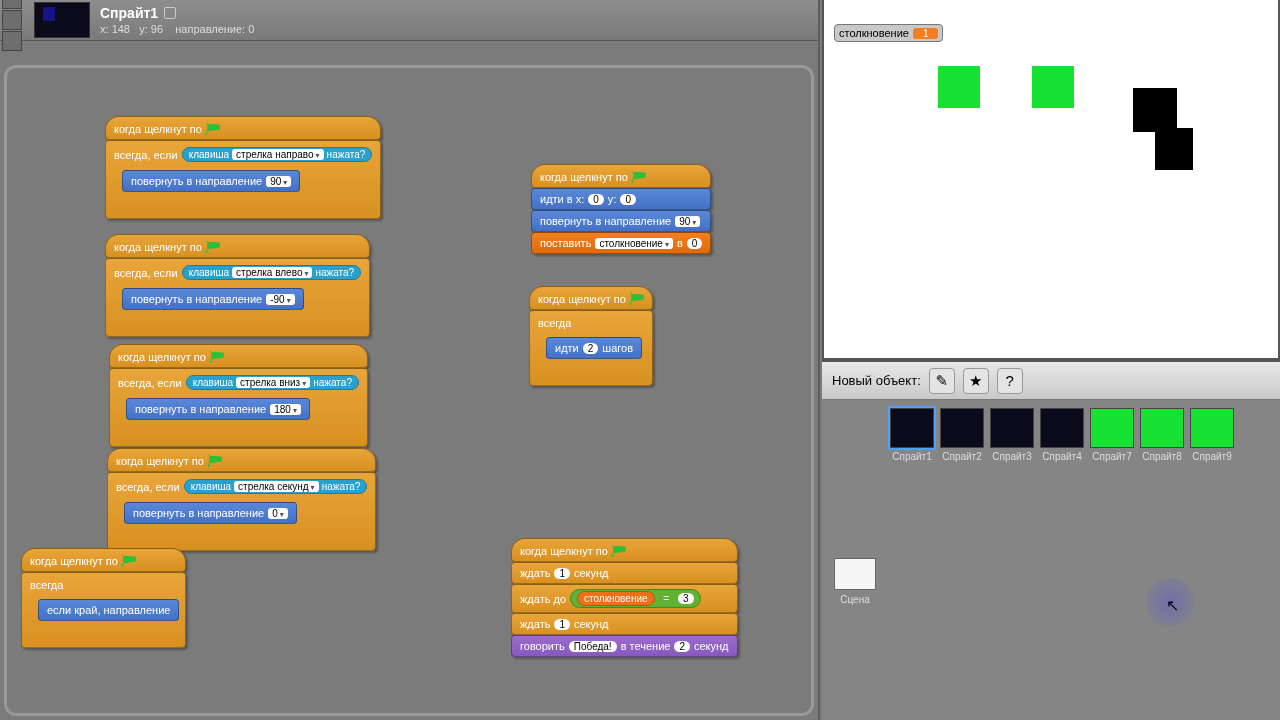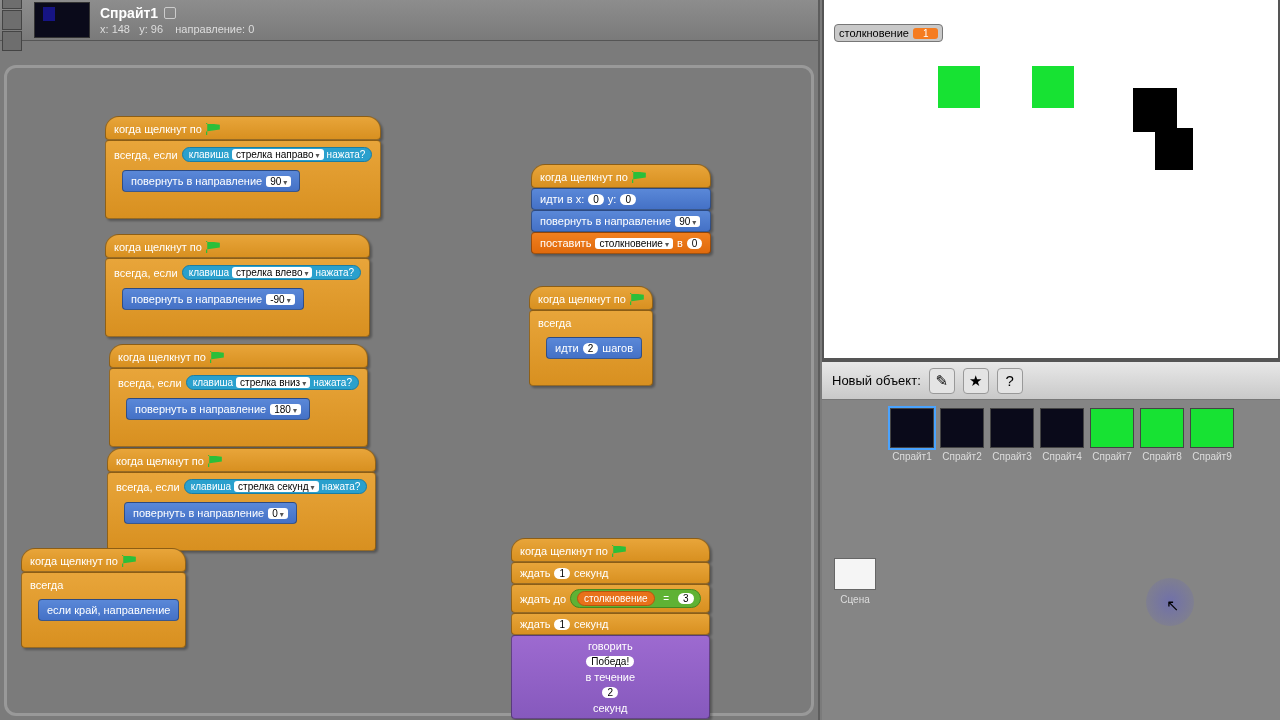--- a/index.html
+++ b/index.html
@@ -73,21 +73,21 @@
   .hat, .blk, .cwrap {
     color:#fff; font-size:11px; white-space:nowrap;
     border:1px solid rgba(0,0,0,.35); border-radius:4px;
     padding:4px 8px; display:flex; align-items:center; gap:4px;
   }
   .hat { border-radius:14px 14px 4px 4px; padding-top:6px; }
   .flag { width:14px; height:12px; background:#2bbf3a; clip-path:polygon(0 0,100% 15%,100% 55%,0 70%,0 100%,10% 100%,10% 0); display:inline-block;}
   .control-c{background:linear-gradient(#e8a53a,#d89020);}
   .motion-c {background:linear-gradient(#5a88d8,#4471c6);}
   .var-c    {background:linear-gradient(#f1801f,#e06a0c);}
-  .looks-c  {background:linear-gradient(#9d6ad0,#8659bd);flex-direction:column;}
+  .looks-c  {background:linear-gradient(#9d6ad0,#8659bd);}
 
   
   .cwrap{flex-direction:column;align-items:flex-start;padding:4px 6px 14px 6px;}
   .cwrap > .lbl{padding:2px 2px 4px 2px;display:flex;align-items:center;gap:4px;}
   .cwrap > .inner{margin-left:10px;display:flex;flex-direction:column;}
   .cwrap::after{content:'';align-self:flex-end;width:20px;height:8px;}
 
   
   .pill{border-radius:10px;padding:1px 6px;font-size:10px;display:inline-flex;align-items:center;gap:3px;}
   .pill.sense{background:#2aa0cd;border:1px solid #1b7da2;}

